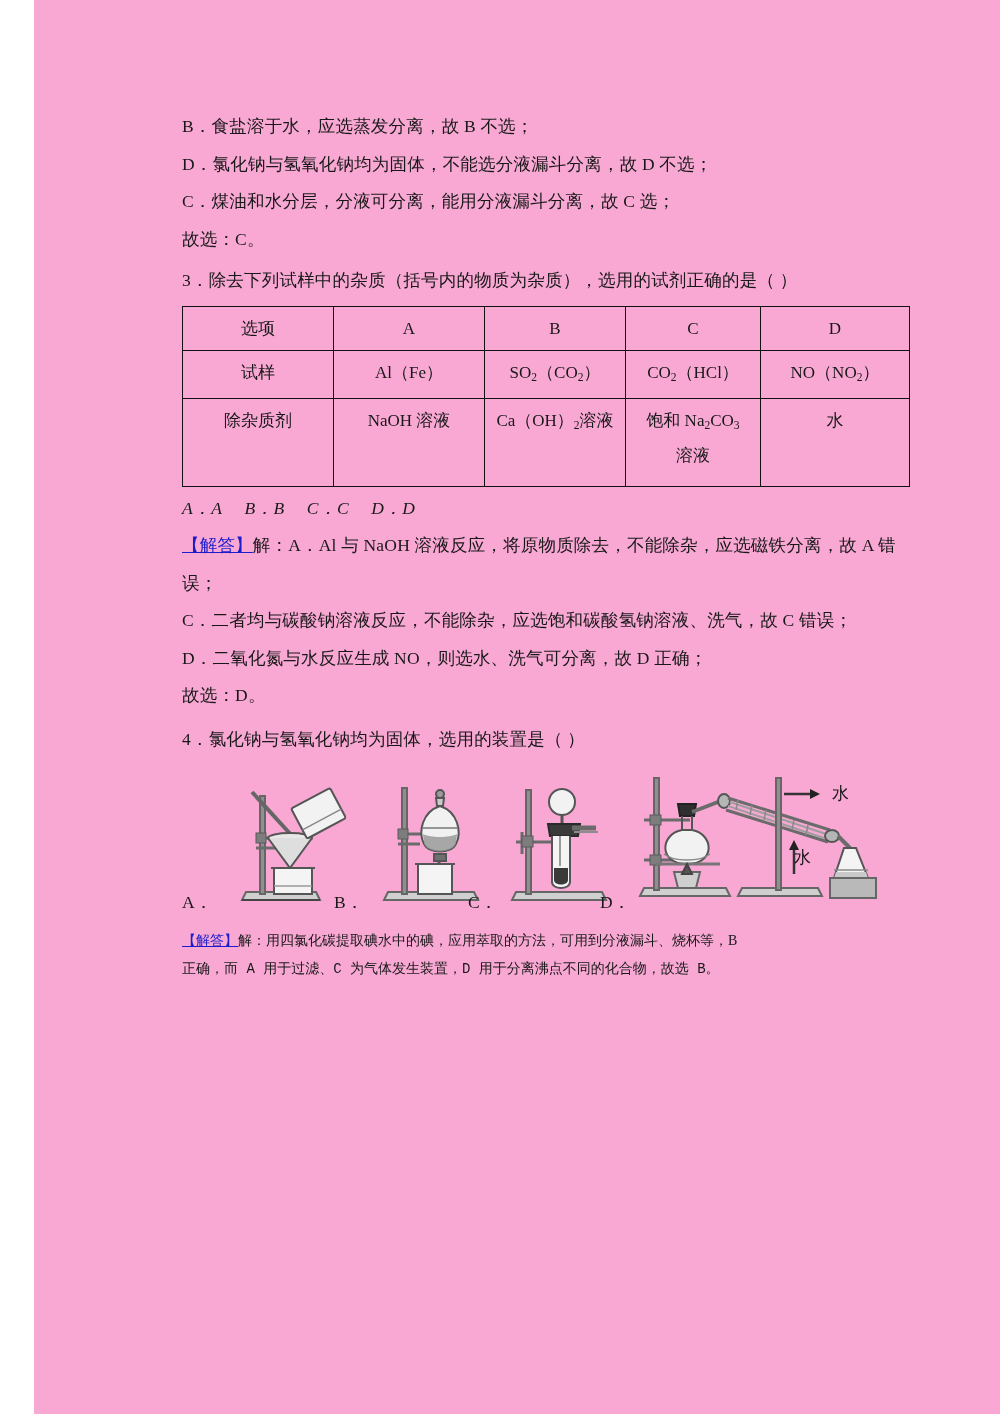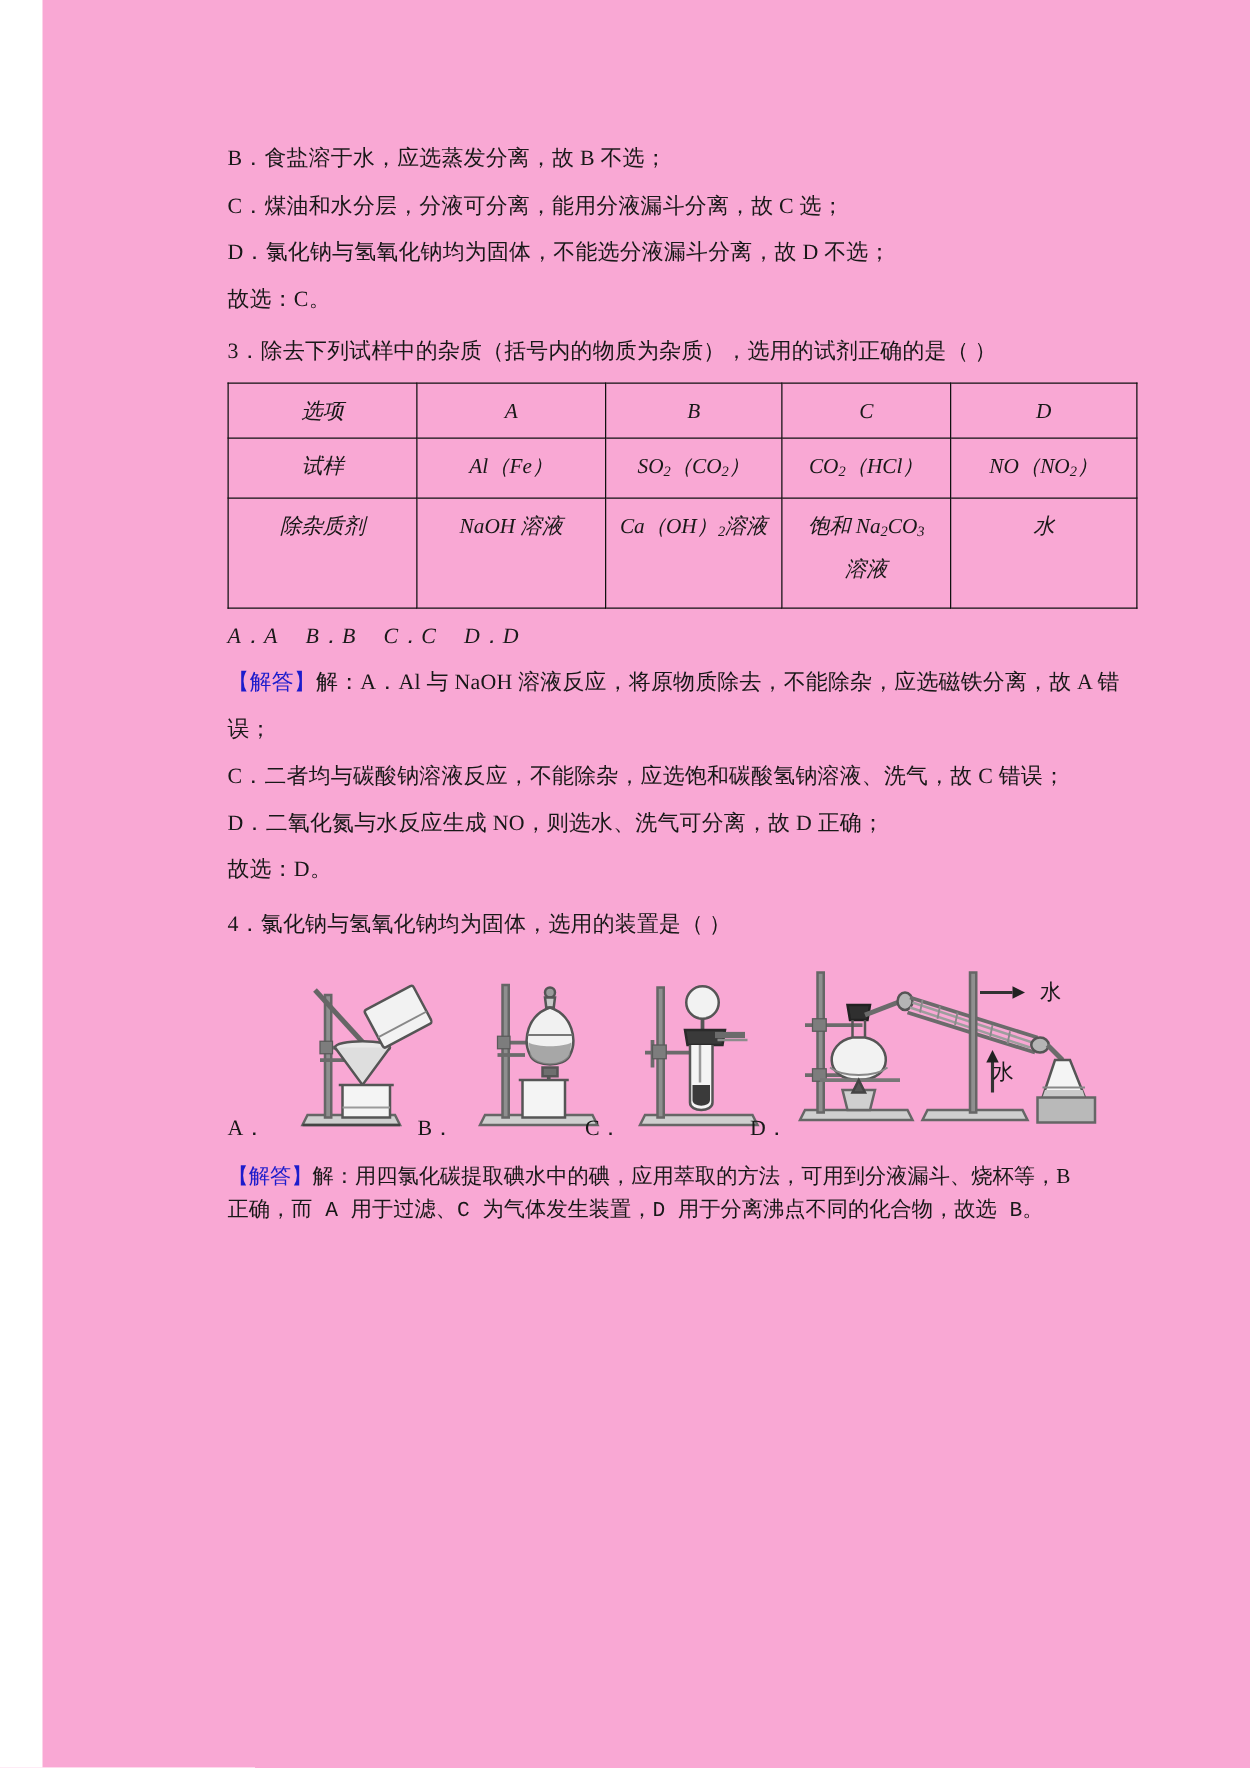--- a/index.html
+++ b/index.html
@@ -32,41 +32,41 @@
   .line {
     font-size: 17.5px;
     line-height: 37.5px;
     letter-spacing: 0.2px;
     white-space: nowrap;
     color: #181818;
   }
   .blue {
     color: #1c1ccc;
     font-weight: 400;
+    text-decoration: underline;
   }
   sub {
     font-size: 0.68em;
     vertical-align: -0.25em;
   }
   
   table.qtable {
     border-collapse: collapse;
     width: 702px;
     margin-top: 6px;
     table-layout: fixed;
   }
   table.qtable td {
     border: 1.6px solid #111;
     text-align: center;
     vertical-align: top;
     font-size: 17px;
     padding: 7px 2px 6px;
     line-height: 30px;
     color: #181818;
-    font-style: italic;
   }
   table.qtable tr.r3 td { height: 74px; }
   .col0 { width: 146px; }
   .col1 { width: 146px; }
   .col2 { width: 136px; }
   .col3 { width: 130px; }
   .col4 { width: 144px; }
 
   .opts {
     font-size: 17.5px;
@@ -89,35 +89,35 @@
     font-size: 17.5px;
     color: #181818;
   }
   .figbox {
     position: absolute;
     bottom: 8px;
   }
   svg { display: block; }
 
   .explain {
-    font-size: 17px;
+    font-size: 14px;
     line-height: 29px;
     color: #181818;
     margin-top: 10px;
   }
 </style>
 </head>
 <body>
 
 <div class="page">
   <div class="content">
 
     <div class="line">B．食盐溶于水，应选蒸发分离，故 B 不选；</div>
+    <div class="line">D．氯化钠与氢氧化钠均为固体，不能选分液漏斗分离，故 D 不选；</div>
     <div class="line">C．煤油和水分层，分液可分离，能用分液漏斗分离，故 C 选；</div>
-    <div class="line">D．氯化钠与氢氧化钠均为固体，不能选分液漏斗分离，故 D 不选；</div>
     <div class="line">故选：C。</div>
 
     <div class="line" style="margin-top:4px;">
       <span>3</span><span>．除去下列试样中的杂质（括号内的物质为杂质），选用的试剂正确的是（      ）</span>
     </div>
 
     <table class="qtable">
       <tbody>
           <tr>
         <td class="col0">选项</td>

